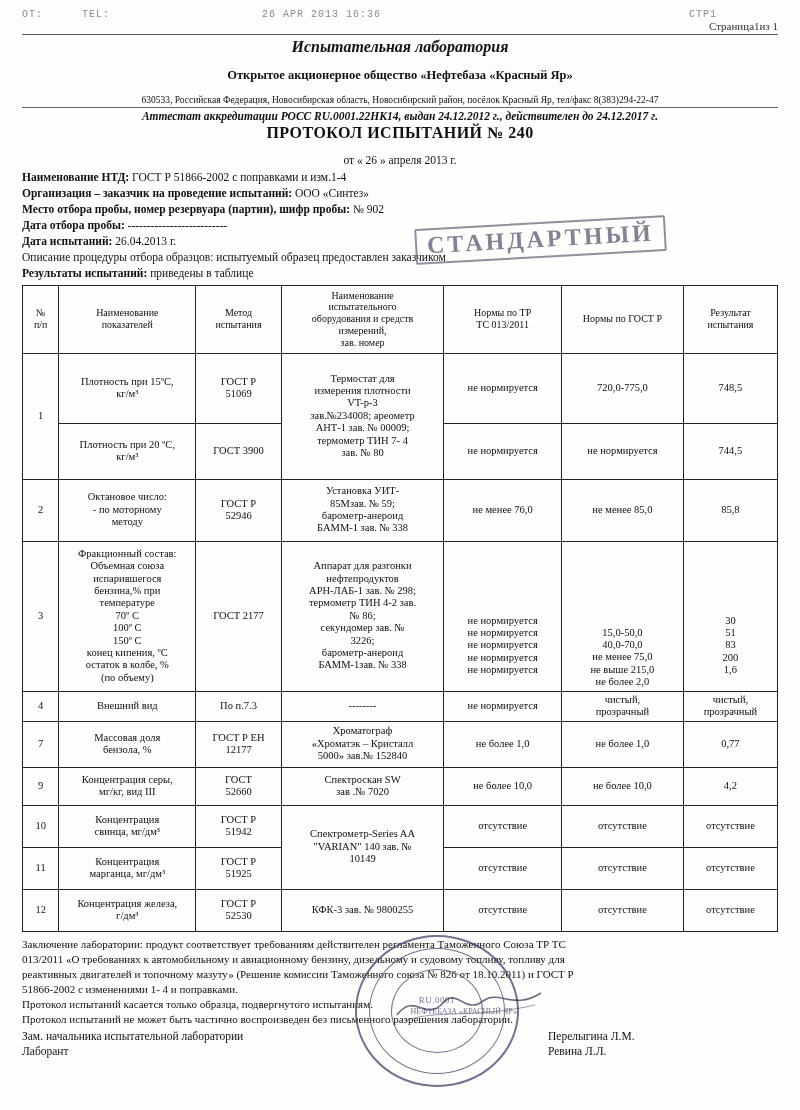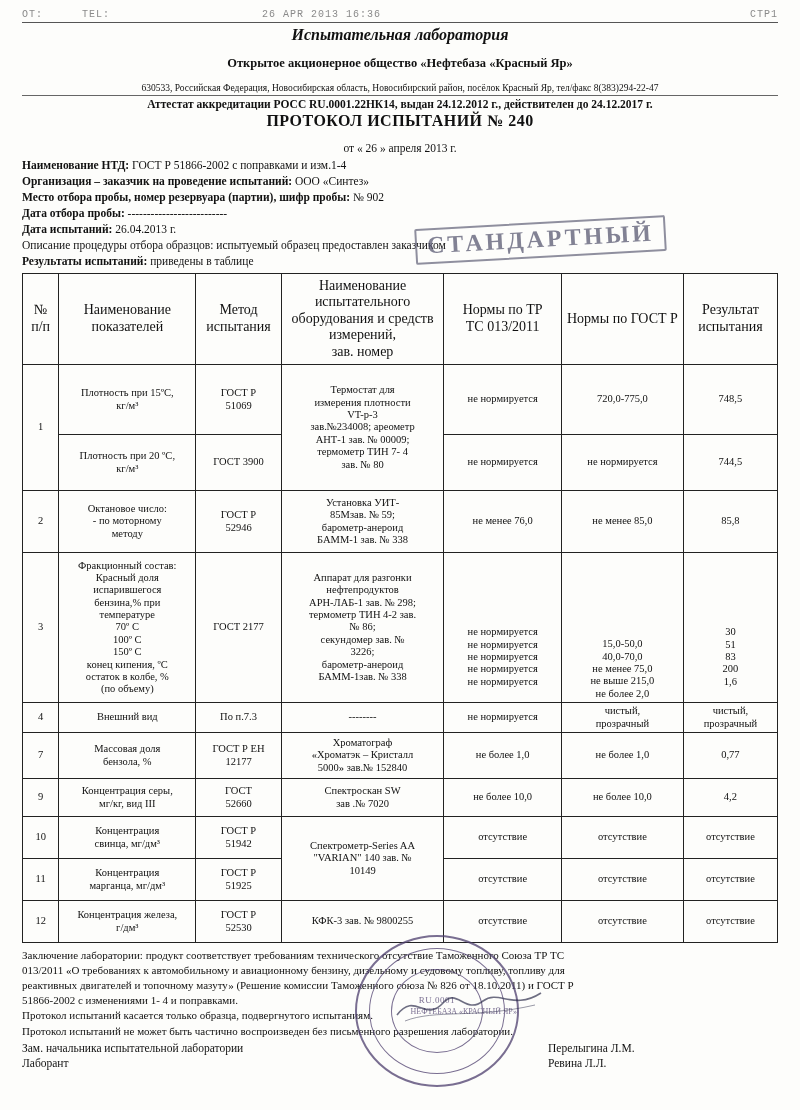--- a/index.html
+++ b/index.html
@@ -24,21 +24,21 @@
     font-family:"Liberation Mono", monospace;
     font-size:10px;
     letter-spacing:1px;
     color:#8a8a8a;
     height:14px;
     margin:0 0 2px 0;
   }
   .faxbar .f1{width:60px;}
   .faxbar .f2{width:180px;text-align:left;}
   .faxbar .f3{flex:1;text-align:left;}
-  .faxbar .f4{width:150px;text-align:right;}
+  .faxbar .f4{width:150px;text-align:center;}
   .pagenum{
     text-align:right;
     font-size:11px;
     font-family:"Liberation Serif", serif;
     color:#333;
     margin:-2px 0 2px 0;
   }
   .rule{
     border-top:1px solid #555;
     margin:1px 0 3px 0;
@@ -63,20 +63,21 @@
     margin:1px 0 0 0;
   }
   .thin-rule{
     border-top:1px solid #666;
     margin:2px 0 2px 0;
   }
   .attest{
     text-align:center;
     font-size:11.5px;
     font-weight:bold;
+    font-style:italic;
     margin:1px 0 0 0;
   }
   .proto{
     text-align:center;
     font-size:16px;
     font-weight:bold;
     letter-spacing:0.5px;
     margin:2px 0 0 0;
   }
   .protodate{
@@ -115,21 +116,21 @@
   }
   table.main th, table.main td{
     border:1px solid #222;
     padding:2px 3px;
     vertical-align:middle;
     text-align:center;
     line-height:1.18;
   }
   table.main th{
     font-weight:normal;
-    font-size:14px;
+    font-size:10px;
     padding:4px 3px;
   }
   td.left{text-align:left;padding-left:6px;}
   .multiline{line-height:1.24;}
   
   .concl{
     font-size:11px;
     line-height:1.28;
     margin-top:5px;
     position:relative;
@@ -192,20 +193,21 @@
 <body>
 
 <div class="page">
 
   <div class="faxbar">
     <span class="f1">OT:</span>
     <span class="f2">TEL:</span>
     <span class="f3">26 APR 2013 16:36</span>
     <span class="f4">CTP1</span>
   </div>
+  <div class="pagenum">Страница1из 1</div>
   <div class="rule"></div>
 
   <div class="lab-title">Испытательная лаборатория</div>
   <div class="org">Открытое акционерное общество  «Нефтебаза «Красный Яр»</div>
   <div class="addr">630533, Российская Федерация, Новосибирская область, Новосибирский район, посёлок Красный Яр, тел/факс 8(383)294-22-47</div>
   <div class="thin-rule"></div>
   <div class="attest">Аттестат аккредитации РОСС RU.0001.22НК14, выдан 24.12.2012 г., действителен до 24.12.2017 г.</div>
   <div class="proto">ПРОТОКОЛ ИСПЫТАНИЙ № 240</div>
   <div class="protodate">от « 26 » апреля  2013 г.</div>
 
@@ -328,21 +330,21 @@
         </td>
         <td>не менее 76,0</td>
         <td>не менее 85,0</td>
         <td>85,8</td>
       </tr>
 
       <tr style="height:150px">
         <td>3</td>
         <td class="left multiline">
           <span>Фракционный состав:</span><br>
-          <span>Красный доля</span><br>
+          <span>Объемная союза</span><br>
           <span>испарившегося</span><br>
           <span>бензина,% при</span><br>
           <span>температуре</span><br>
           <span>70º С</span><br>
           <span>100º С</span><br>
           <span>150º С</span><br>
           <span>конец кипения, ºС</span><br>
           <span>остаток в колбе, %</span><br>
           <span>(по объему)</span>
         </td>
@@ -483,21 +485,21 @@
         </td>
         <td>КФК-3 зав. № 9800255</td>
         <td>отсутствие</td>
         <td>отсутствие</td>
         <td>отсутствие</td>
       </tr>
     </tbody>
   </table>
 
   <div class="concl">
-    <p>Заключение лаборатории: продукт соответствует требованиям технического  отсутствие  Таможенного Союза ТР ТС</p>
+    <p>Заключение лаборатории: продукт соответствует требованиям действителен  регламента  Таможенного Союза ТР ТС</p>
     <p>013/2011 «О требованиях к автомобильному и авиационному бензину, дизельному и судовому топливу, топливу для</p>
     <p>реактивных двигателей и топочному мазуту» (Решение комиссии Таможенного союза № 826 от 18.10.2011) и  ГОСТ Р</p>
     <p>51866-2002 с изменениями 1- 4 и поправками.</p>
     <p>Протокол испытаний касается только образца, подвергнутого испытаниям.</p>
     <p>Протокол испытаний не может быть частично воспроизведен без письменного разрешения лаборатории.</p>
   </div>
 
   <div class="sig">
     <div class="roles">
       <div>Зам. начальника  испытательной лаборатории</div>

